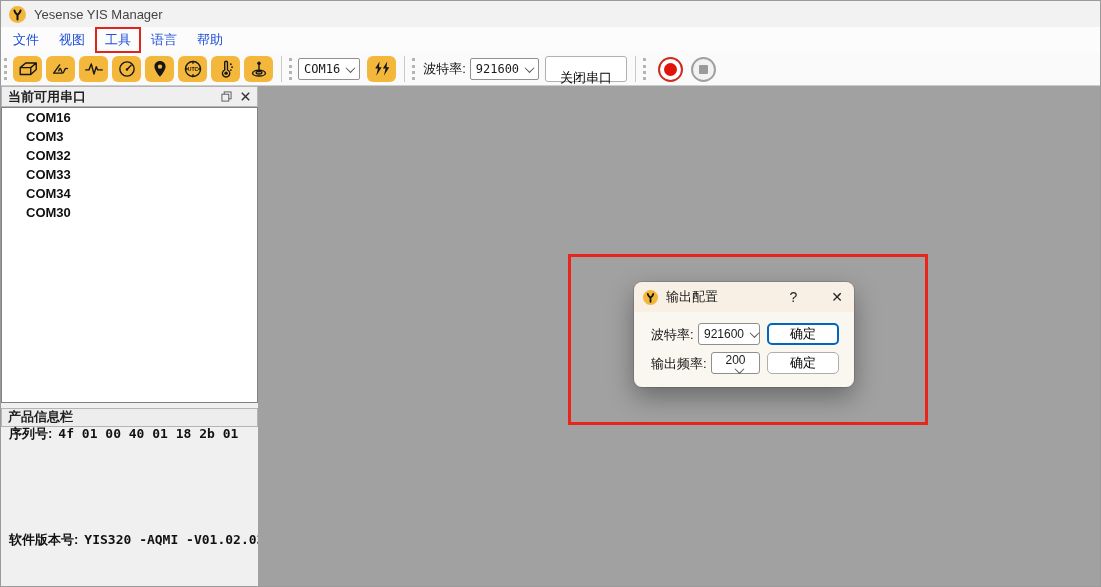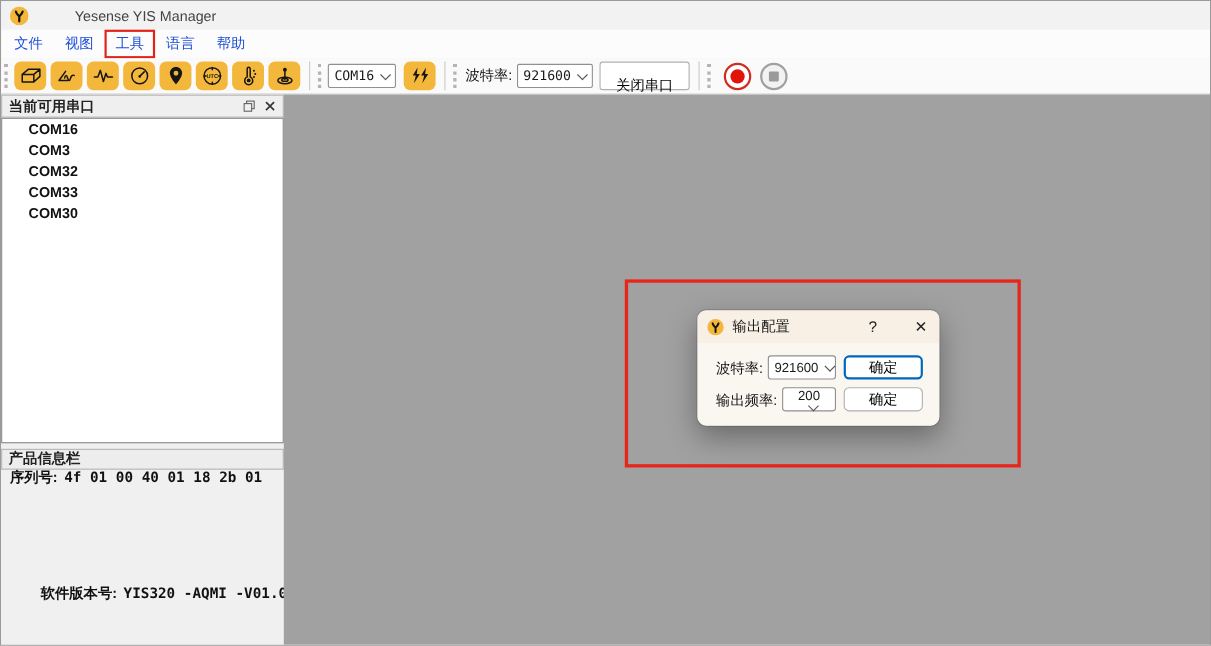--- a/index.html
+++ b/index.html
@@ -1,21 +1,21 @@
 <!DOCTYPE html>
 <html><head>
 <meta charset="utf-8">
 <style>
   * { margin:0; padding:0; box-sizing:border-box; }
   html,body { width:1101px; height:587px; }
   body { font-family:"Liberation Sans", sans-serif; font-size:13px; color:#1a1a1a; }
   #window { position:relative; width:1101px; height:587px; background:#f0f0f0; border:1px solid #9a9a9a; overflow:hidden; }
 
   
-  .titlebar { position:absolute; left:0; top:0; right:0; height:26px; background:#f2f2f2; display:flex; align-items:center; padding-left:8px;gap:34px; }
+  .titlebar { position:absolute; left:0; top:0; right:0; height:26px; background:#f2f2f2; display:flex; align-items:center; padding-left:8px; }
   .app-logo { width:17px; height:17px; margin-right:8px; flex:0 0 auto; }
   .title-text { font-size:13px; color:#444; }
 
   
   .menubar { position:absolute; left:0; top:26px; right:0; height:26px; background:#fcfcfc; display:flex; align-items:center; padding-left:2px; }
   .menu-item { padding:4px 10px; color:#1d4ed8; cursor:default; }
   .menu-item.hl { border:2px solid #e0241b; padding:2px 8px; }
 
   
   .toolbar { position:absolute; left:0; top:52px; right:0; height:33px; background:#fafafa; border-bottom:1px solid #cccccc; display:flex; align-items:center; }
@@ -190,32 +190,33 @@
             <path d="M2,2 L10,10 M10,2 L2,10" stroke="#333" stroke-width="1.6"></path>
           </svg>
       </span>
     </div>
 
     <div class="port-list">
       <div class="port-item">COM16</div>
       <div class="port-item">COM3</div>
       <div class="port-item">COM32</div>
       <div class="port-item">COM33</div>
+      <div class="port-item">COM34</div>
       <div class="port-item">COM30</div>
     </div>
 
     <div class="info-header">
       <span>产品信息栏</span>
     </div>
 
     <div class="info-row" style="top:339px;">
       <span class="lab">序列号:</span>
       <span class="val">4f 01 00 40 01 18 2b 01</span>
     </div>
-    <div class="info-row" style="top:445px;margin-left:28px;">
+    <div class="info-row" style="top:445px;">
       <span class="lab">软件版本号:</span>
       <span class="val">YIS320 -AQMI -V01.02.03;</span>
     </div>
   </div>
 
   <div class="main">
     <div class="annot-rect"></div>
 
     <div class="dialog">
       <div class="dlg-titlebar">

